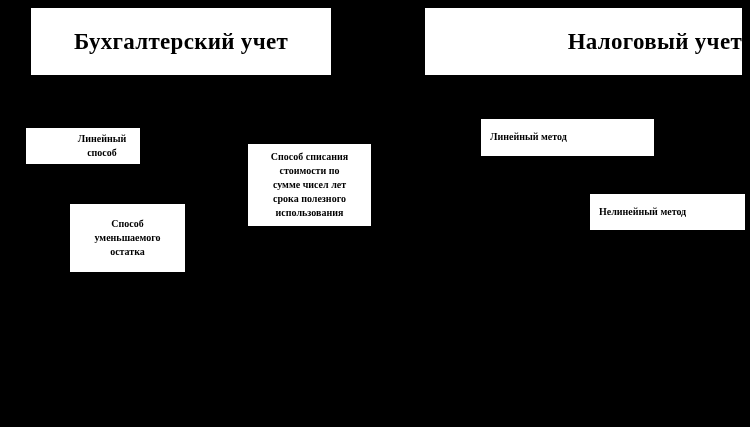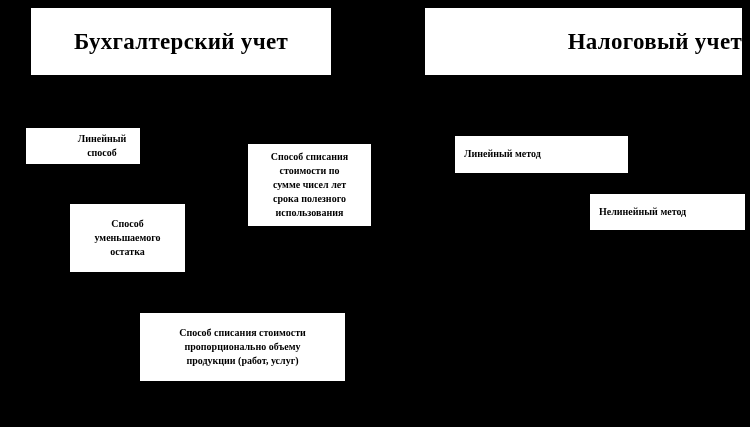--- a/index.html
+++ b/index.html
@@ -62,21 +62,21 @@
   }
   #box-sum-of-years {
     left: 248px; top: 144px; width: 123px; height: 82px;
   }
   #box-units-of-production {
     left: 140px; top: 313px; width: 205px; height: 68px;
   }
 
   
   #box-tax-linear {
-    left: 455px; top: 119px; width: 173px; height: 37px; margin-top: 17px;
+    left: 481px; top: 119px; width: 173px; height: 37px;
   }
   #box-tax-nonlinear {
     left: 590px; top: 194px; width: 155px; height: 36px; justify-content: center;
   }
 </style>
 </head>
 <body>
 
 <div id="canvas">
 
@@ -99,25 +99,20 @@
   </div>
 
   <div class="box pad-x" id="box-sum-of-years">
     <div class="box-leaf center-align">Способ списания</div>
     <div class="box-leaf center-align">стоимости по</div>
     <div class="box-leaf center-align">сумме чисел лет</div>
     <div class="box-leaf center-align">срока полезного</div>
     <div class="box-leaf center-align">использования</div>
   </div>
 
-  <div class="box pad-x" id="box-units-of-production">
-    <div class="box-leaf center-align">Способ списания  стоимости</div>
-    <div class="box-leaf center-align">пропорционально  объему</div>
-    <div class="box-leaf center-align">продукции  (работ, услуг)</div>
-  </div>
 
   <div class="box pad-left" id="box-tax-linear">
     <div class="box-leaf left-align">Линейный метод</div>
   </div>
 
   <div class="box pad-left" id="box-tax-nonlinear">
     <div class="box-leaf left-align">Нелинейный метод</div>
   </div>
 
 </div>

